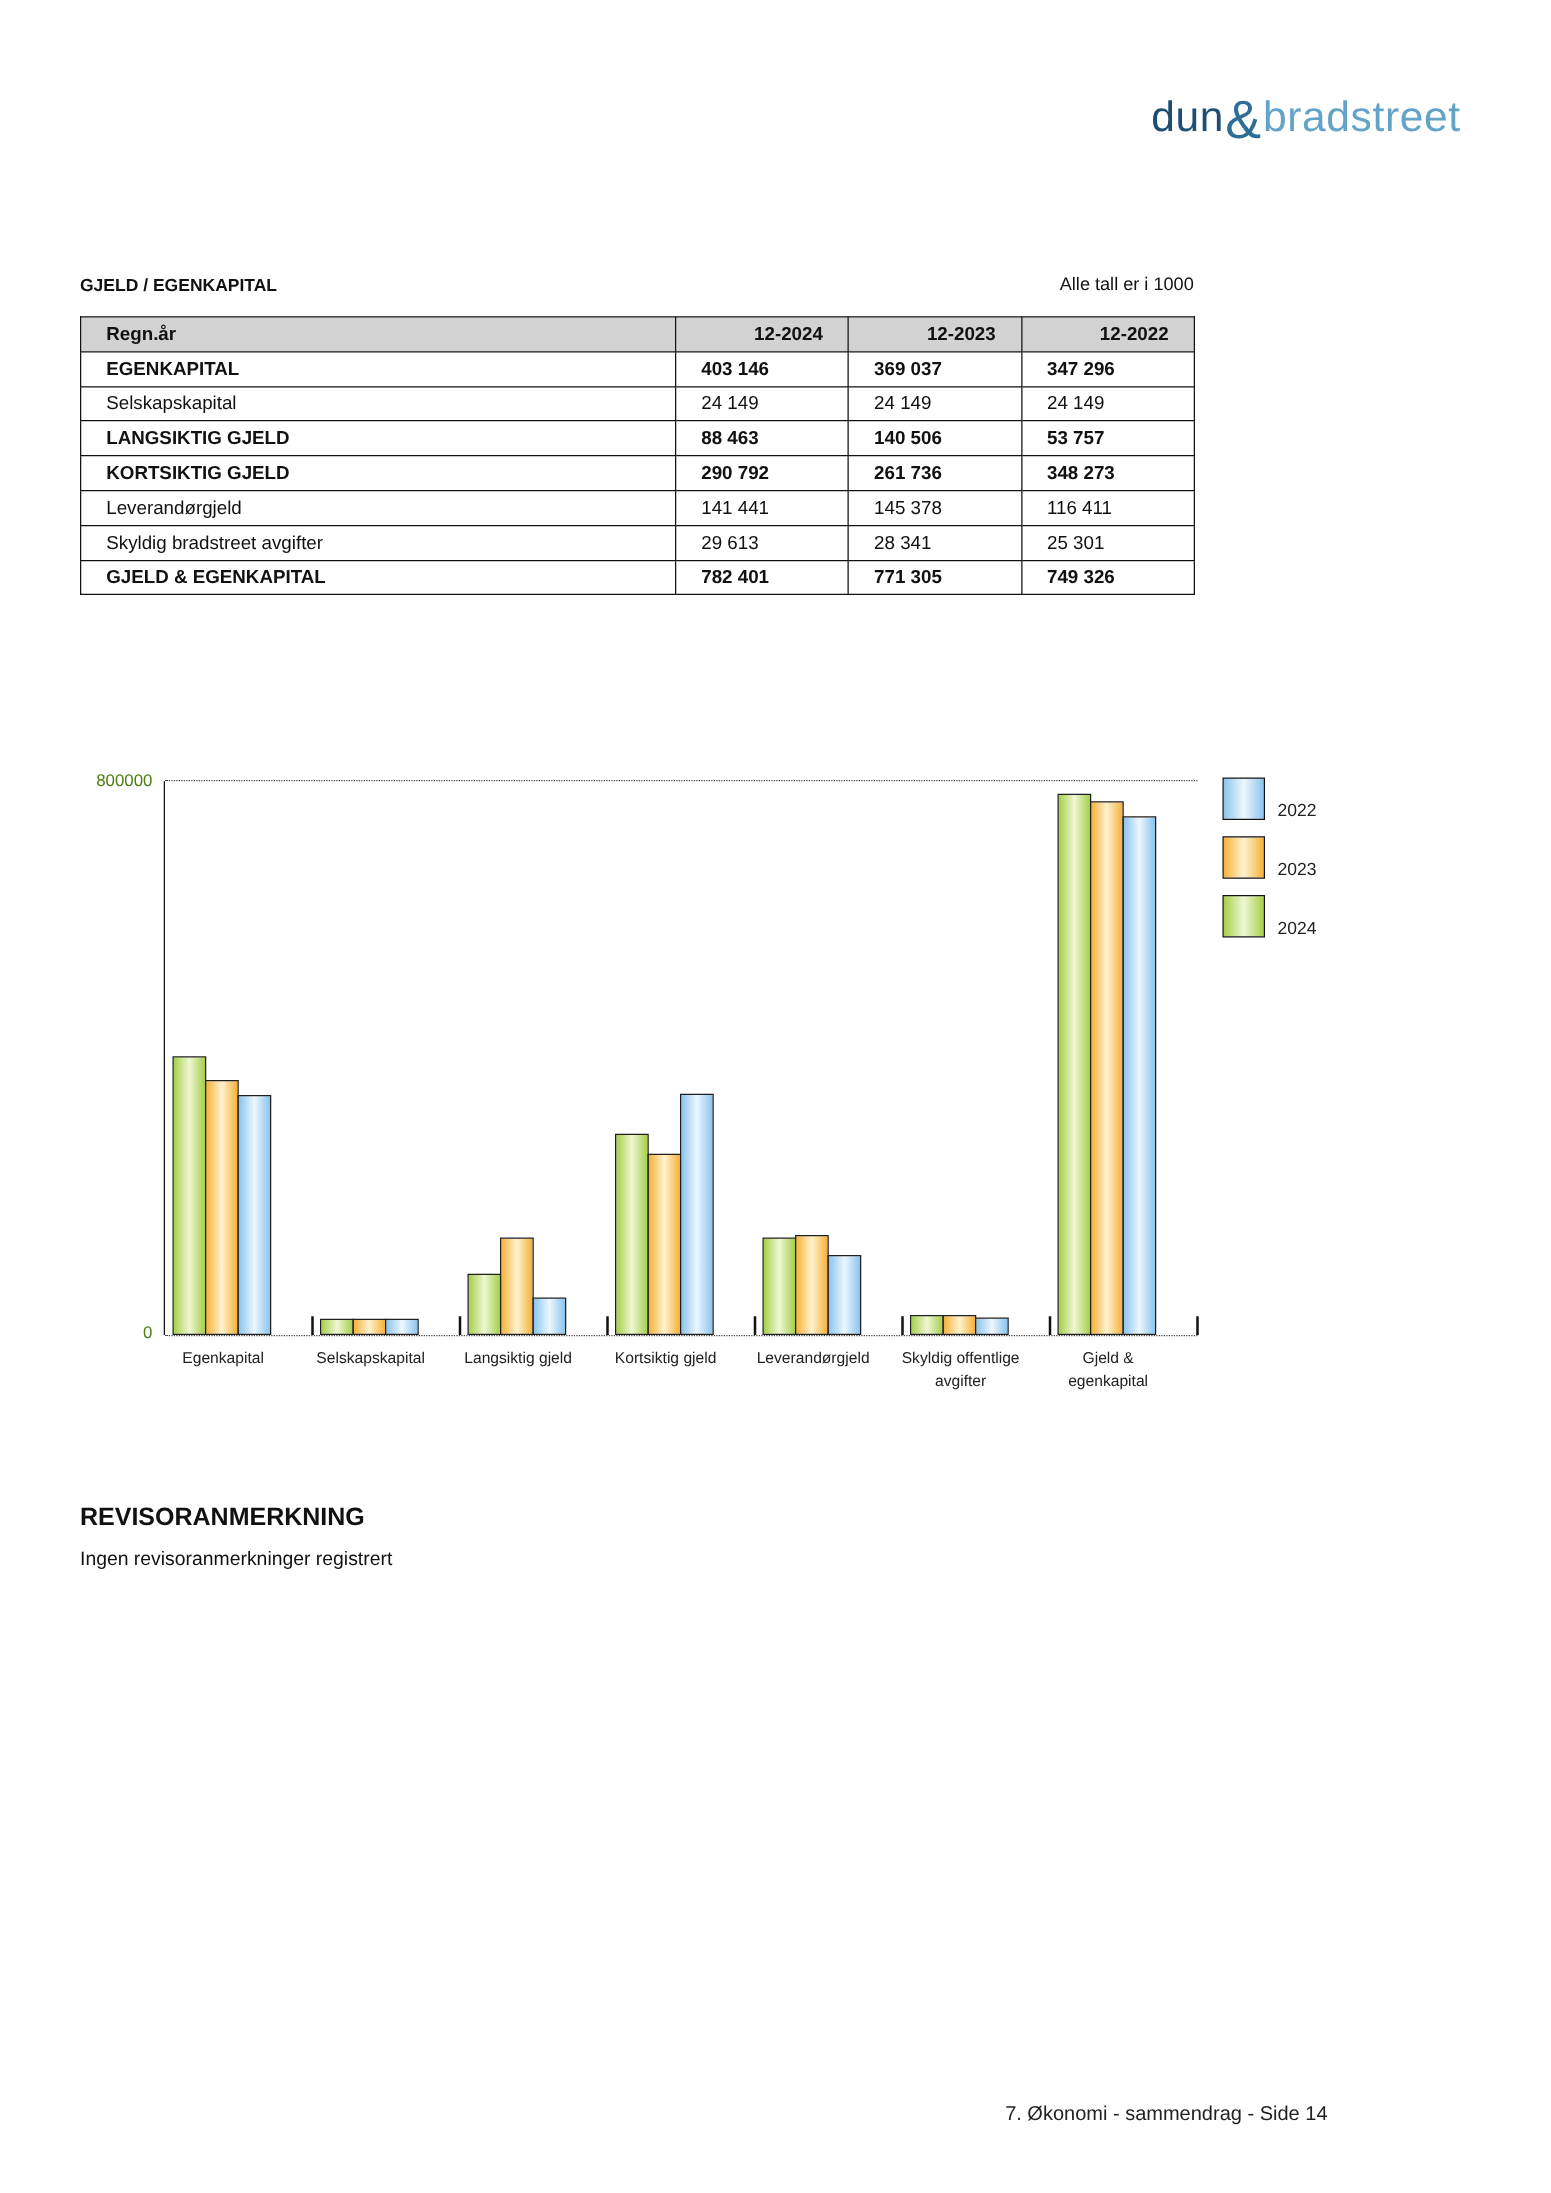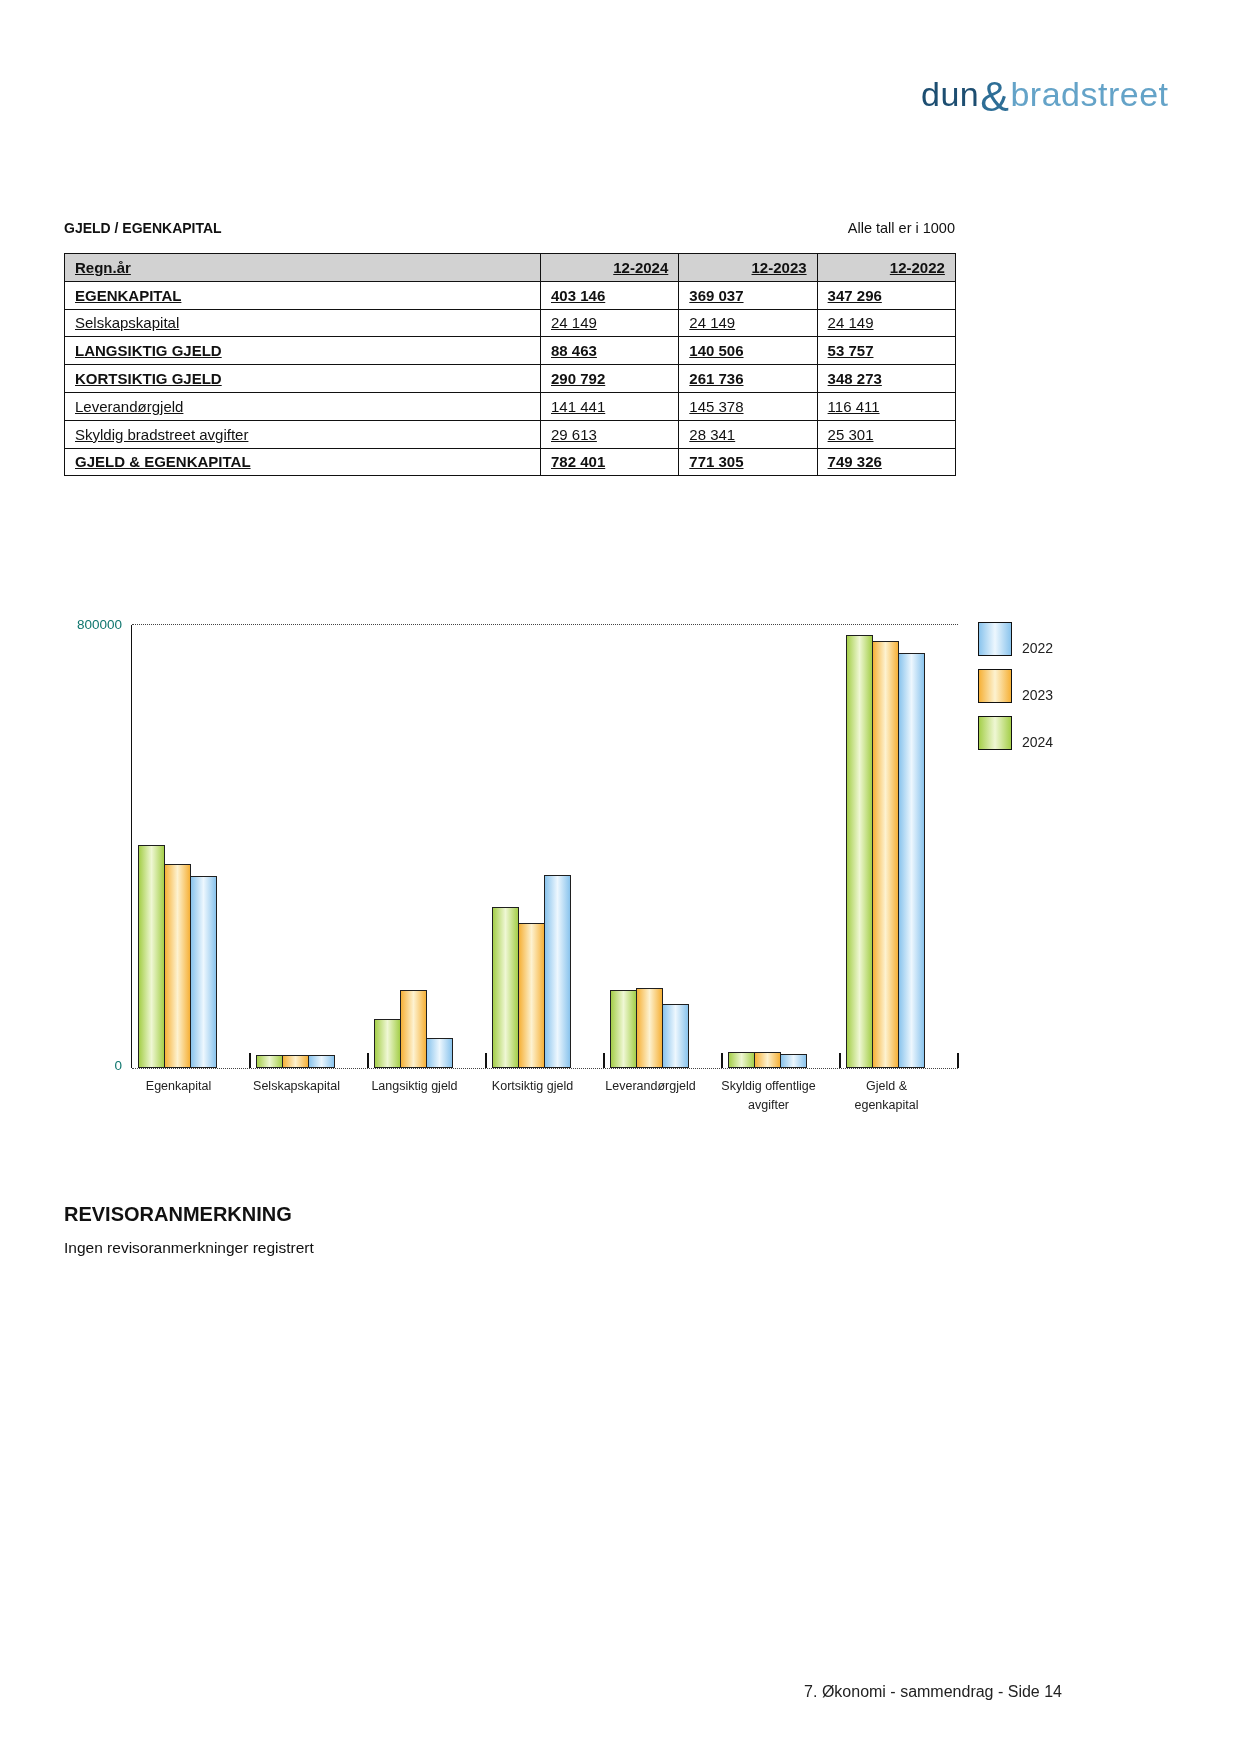--- a/index.html
+++ b/index.html
@@ -14,29 +14,29 @@
   .logo .amp { color:#2e6e96; font-size:43px; vertical-align:-5px; margin:0 1px; }
   .logo .brad { color:#64a3c8; }
 
   
   .section-head { position:absolute; left:64px; top:220px; width:891px; display:flex; justify-content:space-between; align-items:flex-end; }
   .sec-title { font-weight:bold; font-size:14px; }
   .units { font-size:14.5px; }
 
   
   table.fin { position:absolute; left:64px; top:253px; width:891px; border-collapse:collapse; table-layout:fixed; font-size:15px; }
-  table.fin th, table.fin td { border:1.5px solid #111; height:26.8px; padding:0 10px; vertical-align:middle; box-sizing:content-box;text-decoration:underline; }
+  table.fin th, table.fin td { border:1.5px solid #111; height:26.8px; padding:0 20px; vertical-align:middle; box-sizing:content-box; }
   table.fin th { background:#d2d2d2; font-weight:bold; text-align:right; }
   table.fin th:first-child { text-align:left; }
   table.fin td.num { text-align:left; }
   table.fin tr.bold-row td { font-weight:bold; }
   col.c0 { width:476px; } col.c1, col.c2, col.c3 { width:138.3px; }
 
   
-  .ylabel { position:absolute; left:36px; width:86px; text-align:right; font-size:13.5px; color:#0f766e; }
+  .ylabel { position:absolute; left:36px; width:86px; text-align:right; font-size:13.5px; color:#4d7c0f; }
   .ylabel.top { top:617px; }
   .ylabel.zero { top:1058px; }
   .plot { position:absolute; left:131px; top:625px; width:826px; height:443px; border-left:1.6px solid #111; }
   .topline { position:absolute; left:0; right:0; top:-1px; border-top:1.6px dotted #444; }
   .baseline { position:absolute; left:0; right:0; bottom:-1px; border-bottom:1.6px dotted #444; }
   .tick { position:absolute; bottom:0; width:1.6px; height:15px; background:#111; }
   .bar-group { position:absolute; bottom:0; display:flex; align-items:flex-end; }
   .bar { width:27px; border:1.2px solid #1f1f1f; box-sizing:border-box; margin-right:-1.2px; }
   .x-label { position:absolute; top:calc(100% + 9px); width:150px; text-align:center; font-size:12.5px; line-height:19px; color:#222; }
 

